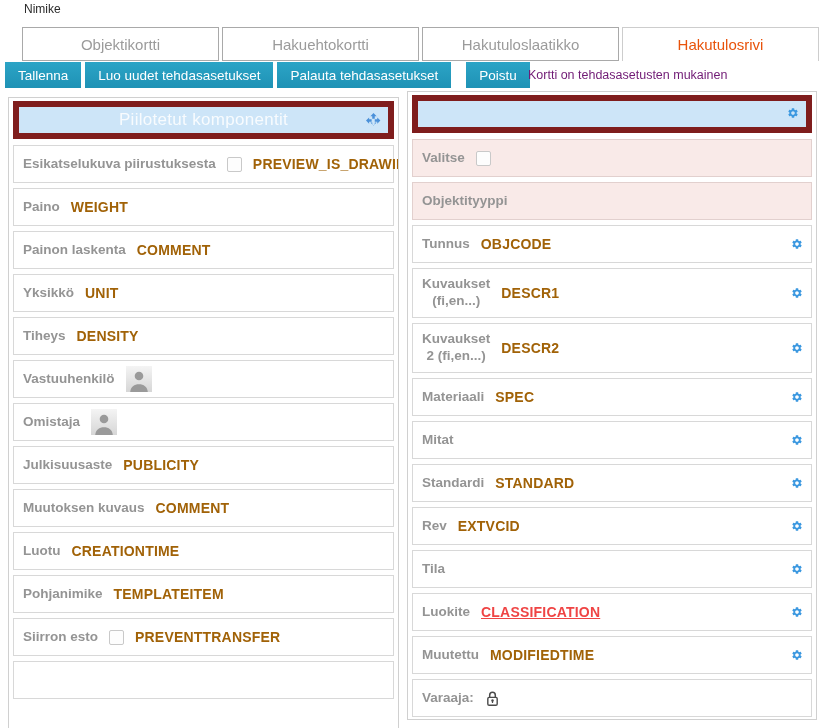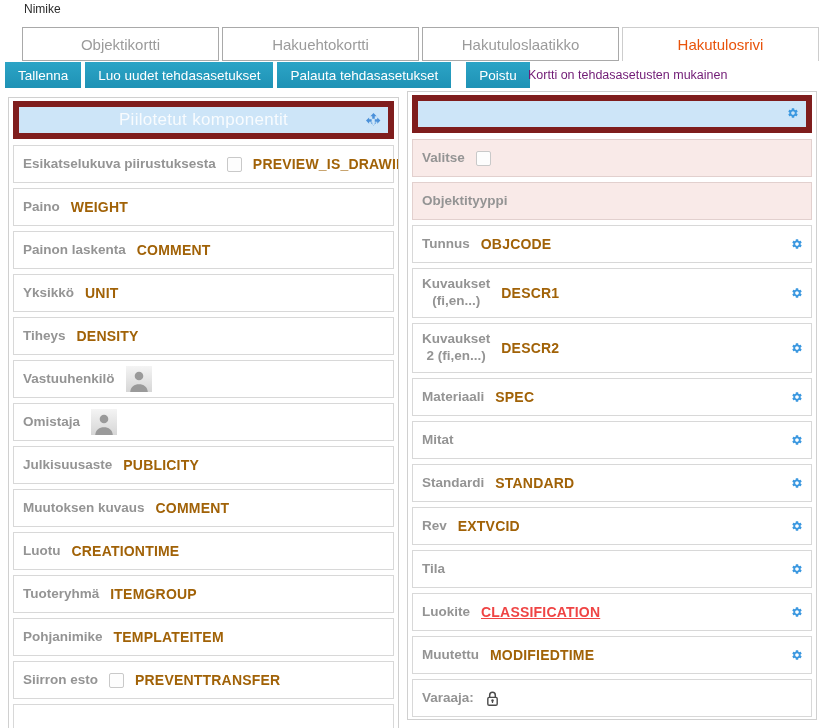--- a/index.html
+++ b/index.html
@@ -192,29 +192,20 @@
     <span class="lbl">
       <span class="l1">Luotu</span>
 
     </span>
 
     <span class="val">CREATIONTIME</span>
 
   </div>
         <div class="row">
     <span class="lbl">
-      <span class="l1">Tuoteryhmä</span>
-
-    </span>
-
-    <span class="val">ITEMGROUP</span>
-
-  </div>
-        <div class="row">
-    <span class="lbl">
       <span class="l1">Pohjanimike</span>
 
     </span>
 
     <span class="val">TEMPLATEITEM</span>
 
   </div>
         <div class="row">
     <span class="lbl">
       <span class="l1">Siirron esto</span>

